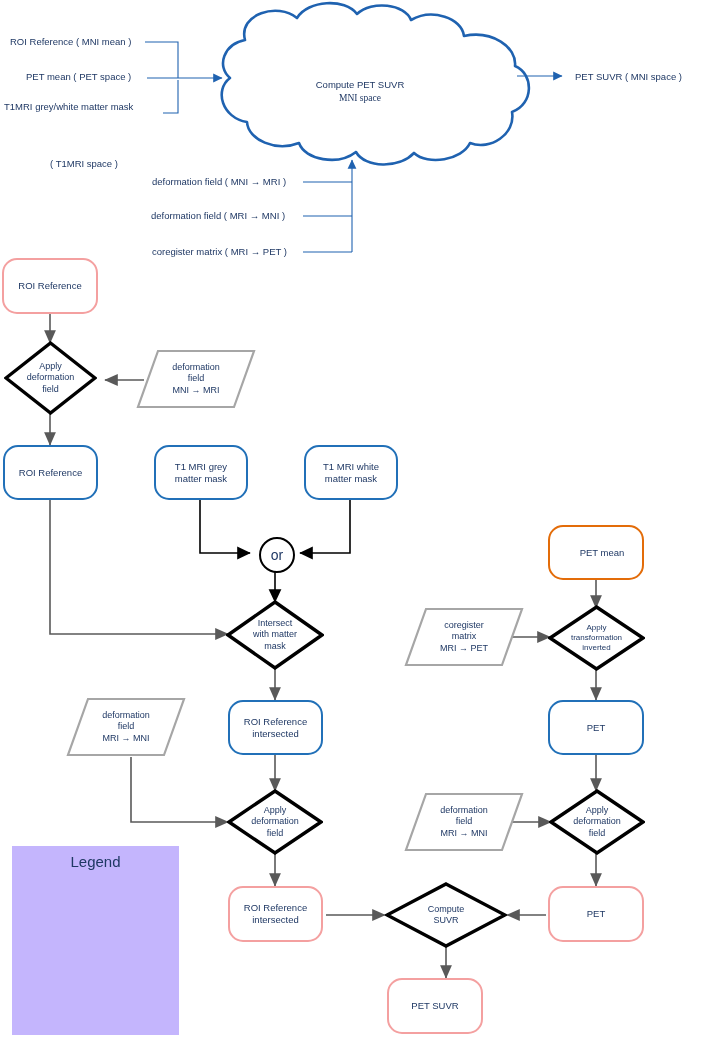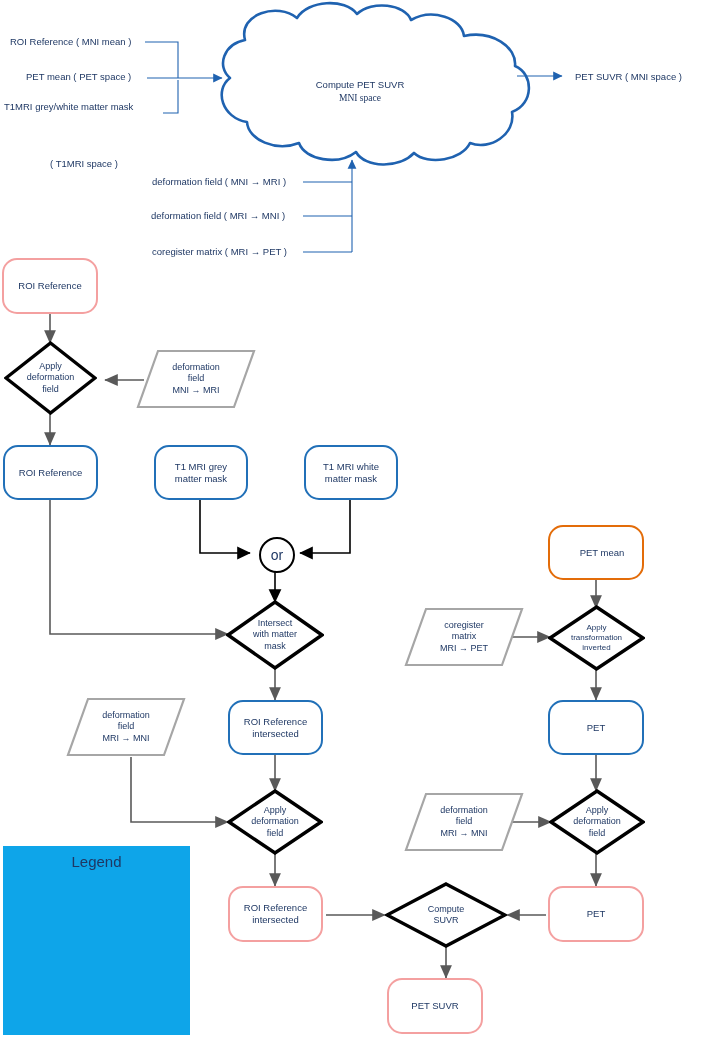--- a/index.html
+++ b/index.html
@@ -25,22 +25,22 @@
   .para svg{position:absolute;left:0;top:0;width:100%;height:100%;z-index:1;}
 
   .orcirc{position:absolute;width:32px;height:32px;border:2.5px solid #000;
           border-radius:50%;background:#fff;display:flex;align-items:center;
           justify-content:center;font-size:14px;color:#1f3864;}
 
   .txtlabel{position:absolute;font-size:9.5px;color:#1f3864;white-space:nowrap;}
   .cloudtxt{position:absolute;font-size:9.5px;color:#1f3864;text-align:center;line-height:1.35;margin-top:16px;}
 
   
-  #legend{position:absolute;left:3px;top:846px;width:187px;height:189px;
-          background:#0ea5e9;}
+  #legend{position:absolute;left:12px;top:846px;width:167px;height:189px;
+          background:#c4b5fd;}
   #legend .ltitle{position:absolute;left:0;top:7px;width:100%;text-align:center;
           font-size:15px;color:#1f3864;}
 </style>
 </head>
 <body>
 
 <div id="canvas">
 
   <svg class="layer" viewBox="0 0 701 1038">
     <defs>

